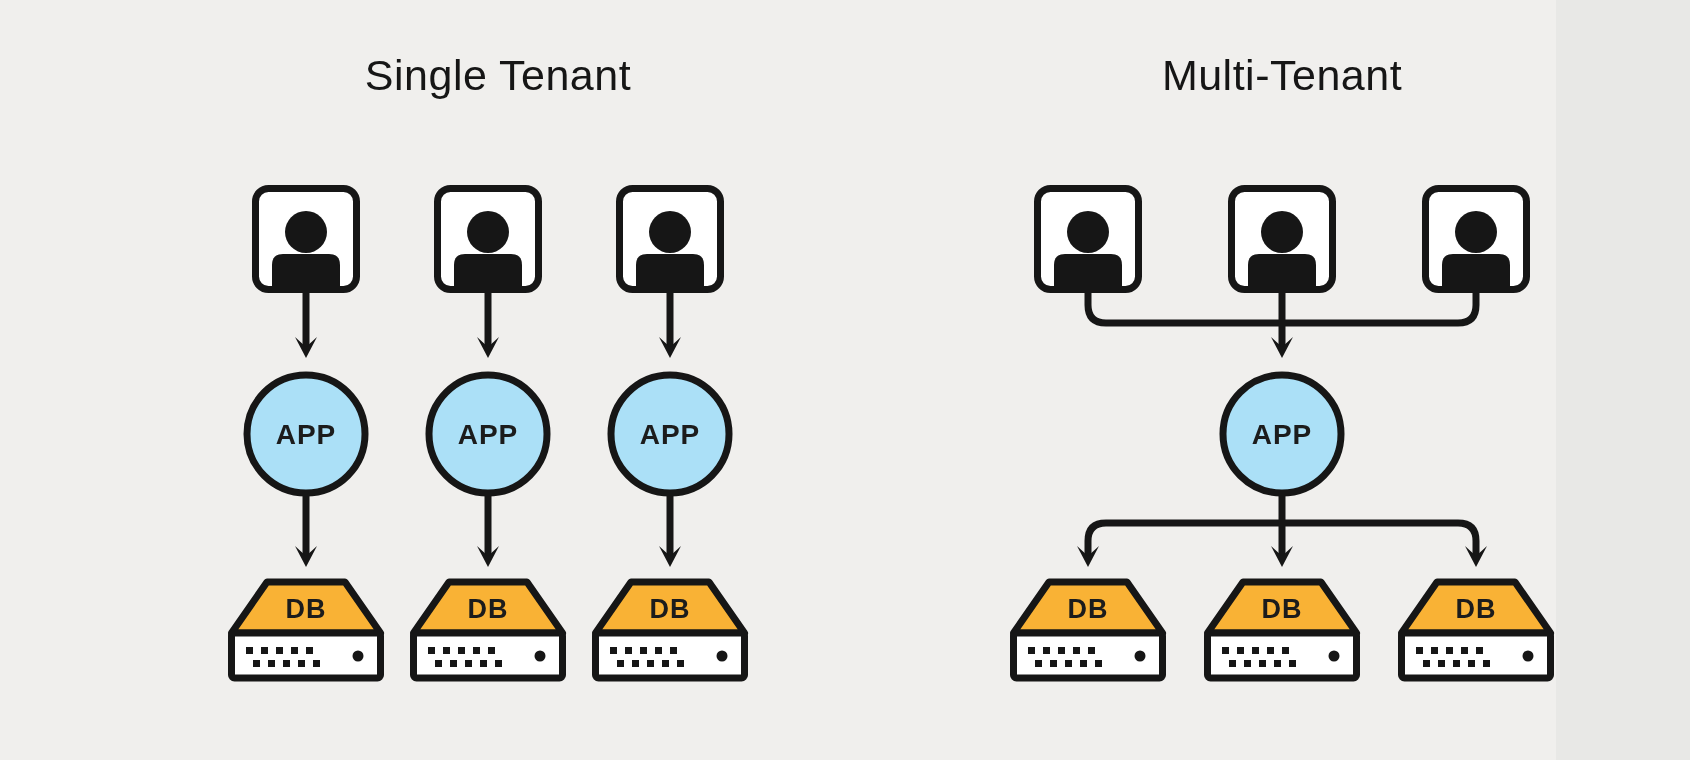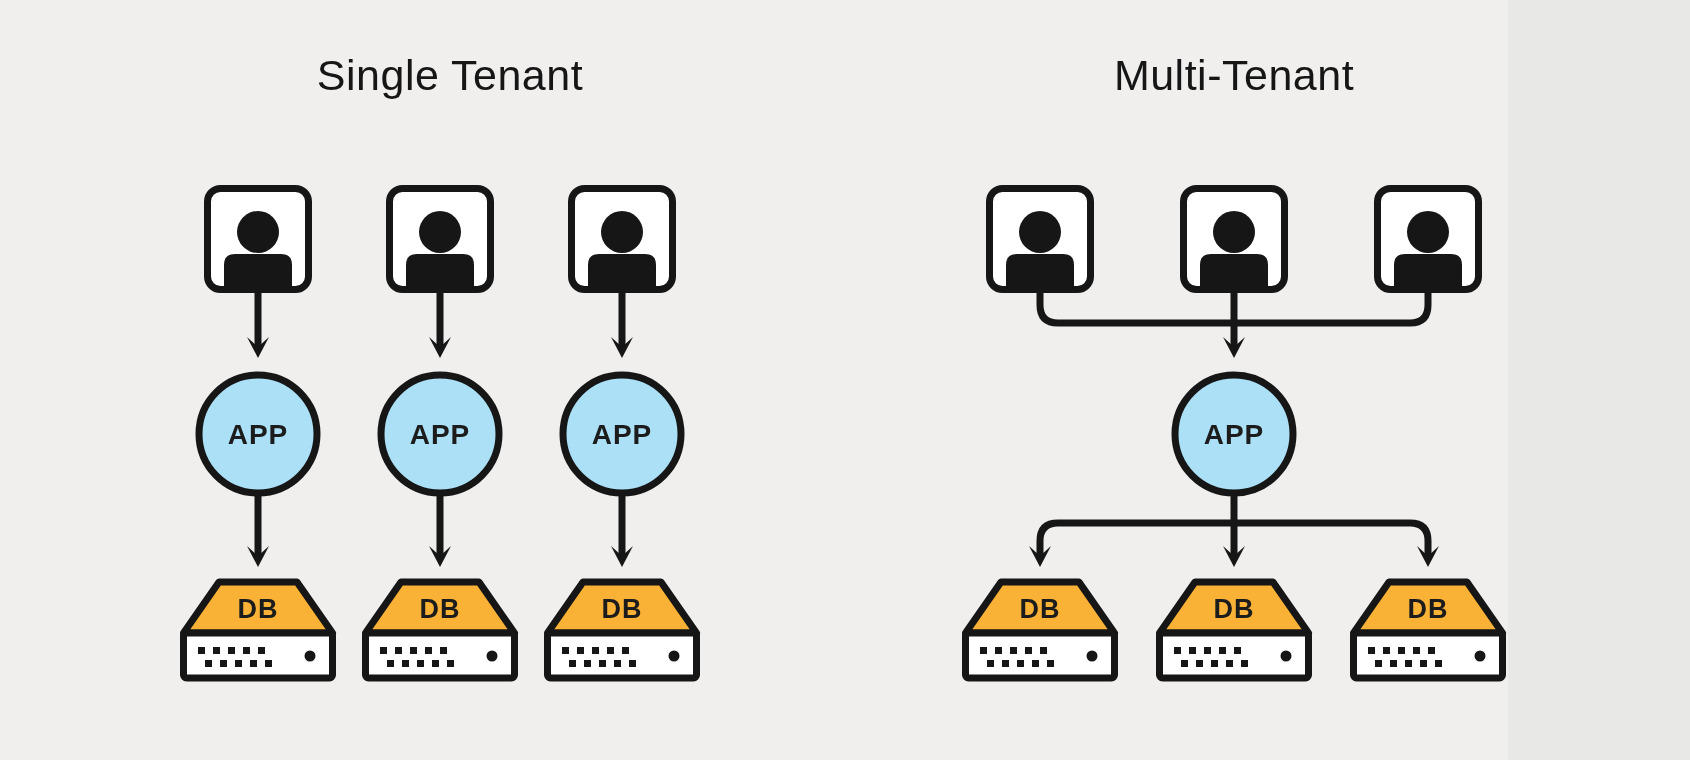--- a/index.html
+++ b/index.html
@@ -7,20 +7,21 @@
     padding: 0;
     background: #e8e8e6;
   }
   .stage {
     position: relative;
     width: 1508px;
     height: 760px;
     background: #f0efed;
     overflow: hidden;
     font-family: "Liberation Sans", "DejaVu Sans", sans-serif;
+    padding-left: 48px;
   }
   svg { display: block; width: 1690px; height: 760px; }
 
   .title {
     font-family: "Liberation Sans", "DejaVu Sans", sans-serif;
     font-size: 43px;
     font-weight: 400;
     fill: #161616;
     text-anchor: middle;
     letter-spacing: 0.5px;

